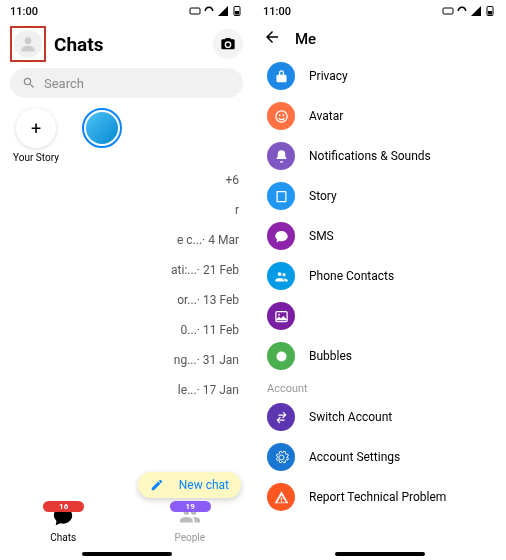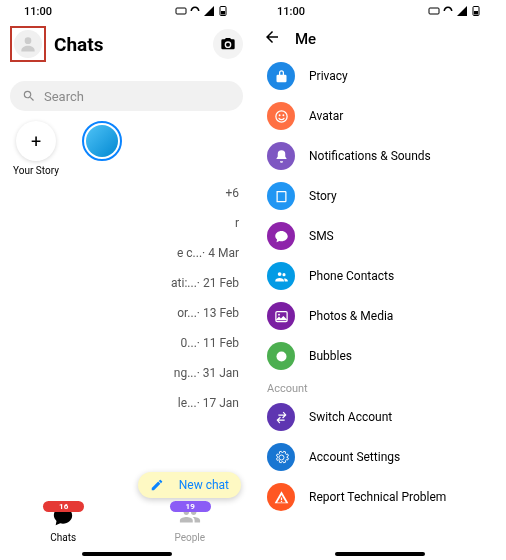--- a/index.html
+++ b/index.html
@@ -1,30 +1,30 @@
 <!DOCTYPE html>
 <html><head>
 <meta charset="utf-8">
 <style>
 *{box-sizing:border-box;margin:0;padding:0;font-family:-apple-system,BlinkMacSystemFont,"Segoe UI",Roboto,sans-serif;-webkit-font-smoothing:antialiased}
 body{width:506px;height:560px;background:#fff;position:relative;overflow:hidden}
 .screens{display:flex;width:100%;height:100%}
 .screen{width:50%;height:100%;background:#fff;position:relative;display:flex;flex-direction:column}
-.statusbar{height:22px;display:flex;align-items:center;justify-content:space-between;padding:0 24px;font-size:11px;font-weight:500;color:#000}
+.statusbar{height:22px;display:flex;align-items:center;justify-content:space-between;padding:0 10px;font-size:11px;font-weight:500;color:#000}
 .status-icons{display:flex;align-items:center;gap:2px}
 .status-icons svg{width:12px;height:12px}
 
 .hdr-left{display:flex;align-items:center;padding:4px 10px 6px 10px;gap:8px}
 .avatar-circle{width:28px;height:28px;border-radius:50%;background:#f0f0f0;display:flex;align-items:center;justify-content:center}
 .avatar-circle svg{width:20px;height:20px;fill:#ccc}
 .highlight-red{border:2px solid #c0392b;padding:2px}
 .chats-title{font-size:19px;font-weight:700;flex:1}
 .camera-btn{width:30px;height:30px;border-radius:50%;background:#f3f3f3;display:flex;align-items:center;justify-content:center}
 .camera-btn svg{width:16px;height:16px;fill:#000}
-.search-bar{margin:13px 10px 8px 10px;height:30px;background:#f1f1f1;border-radius:15px;display:flex;align-items:center;padding:0 12px;gap:8px;color:#8a8a8a;font-size:13px}
+.search-bar{margin:0 10px 8px 10px;height:30px;background:#f1f1f1;border-radius:15px;display:flex;align-items:center;padding:0 12px;gap:8px;color:#8a8a8a;font-size:13px}
 .search-bar svg{width:14px;height:14px;fill:#8a8a8a}
 .story-row{display:flex;padding:2px 10px;gap:14px}
 .story-item{display:flex;flex-direction:column;align-items:center;gap:4px;width:52px}
 .story-add{width:40px;height:40px;border-radius:50%;background:#fff;box-shadow:0 1px 4px rgba(0,0,0,.15);display:flex;align-items:center;justify-content:center;font-size:18px;color:#000}
 .story-ring{width:40px;height:40px;border-radius:50%;border:2px solid #0a84ff;padding:2px}
 .story-ring-inner{width:100%;height:100%;border-radius:50%;background:linear-gradient(135deg,#4fc3f7,#0288d1)}
 .story-label{font-size:10px;color:#000;text-align:center}
 .chat-list{flex:1;overflow:hidden}
 .chat-row{display:flex;justify-content:flex-end;align-items:center;padding:8px 14px 8px 0;font-size:12px;color:#555}
 .chat-preview{white-space:nowrap}
@@ -255,21 +255,20 @@
             <div class="settings-label">Phone Contacts</div>
           </div>
           <div class="settings-row">
             <div class="settings-icon c-violet">
               <svg viewBox="0 0 24 24">
                 <rect x="3" y="4" width="18" height="16" rx="2" fill="none" stroke="#fff" stroke-width="2"></rect>
                 <circle cx="8" cy="9" r="1.5"></circle>
                 <path d="M3 17l5-5 3 3 4-4 6 6v1H3z"></path>
               </svg>
             </div>
-            <div class="settings-label">Photos &amp; Media</div>
           </div>
           <div class="settings-row">
             <div class="settings-icon c-green">
               <svg viewBox="0 0 24 24">
                 <circle cx="12" cy="12" r="8"></circle>
               </svg>
             </div>
             <div class="settings-label">Bubbles</div>
           </div>
         </div>

